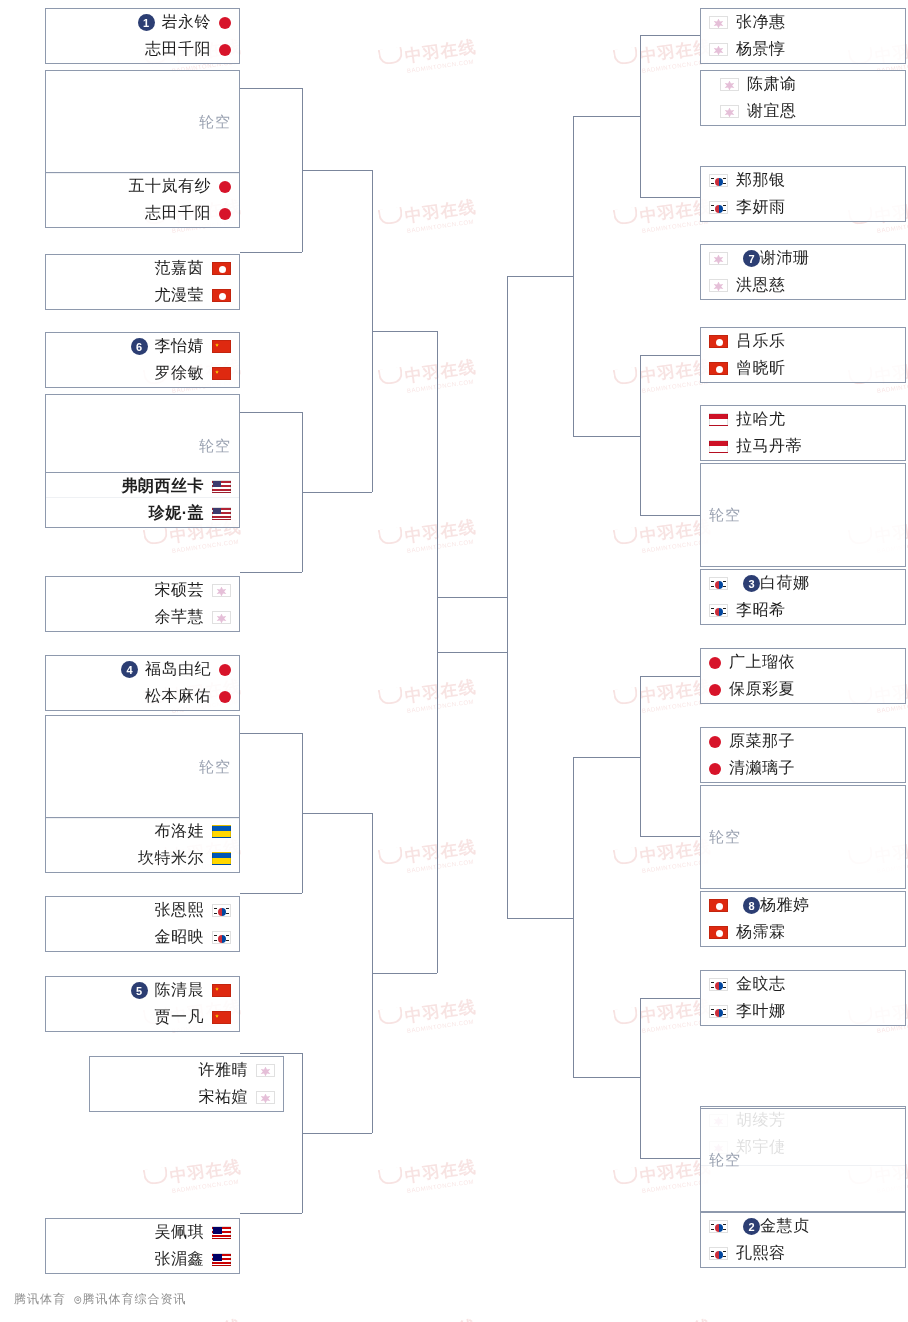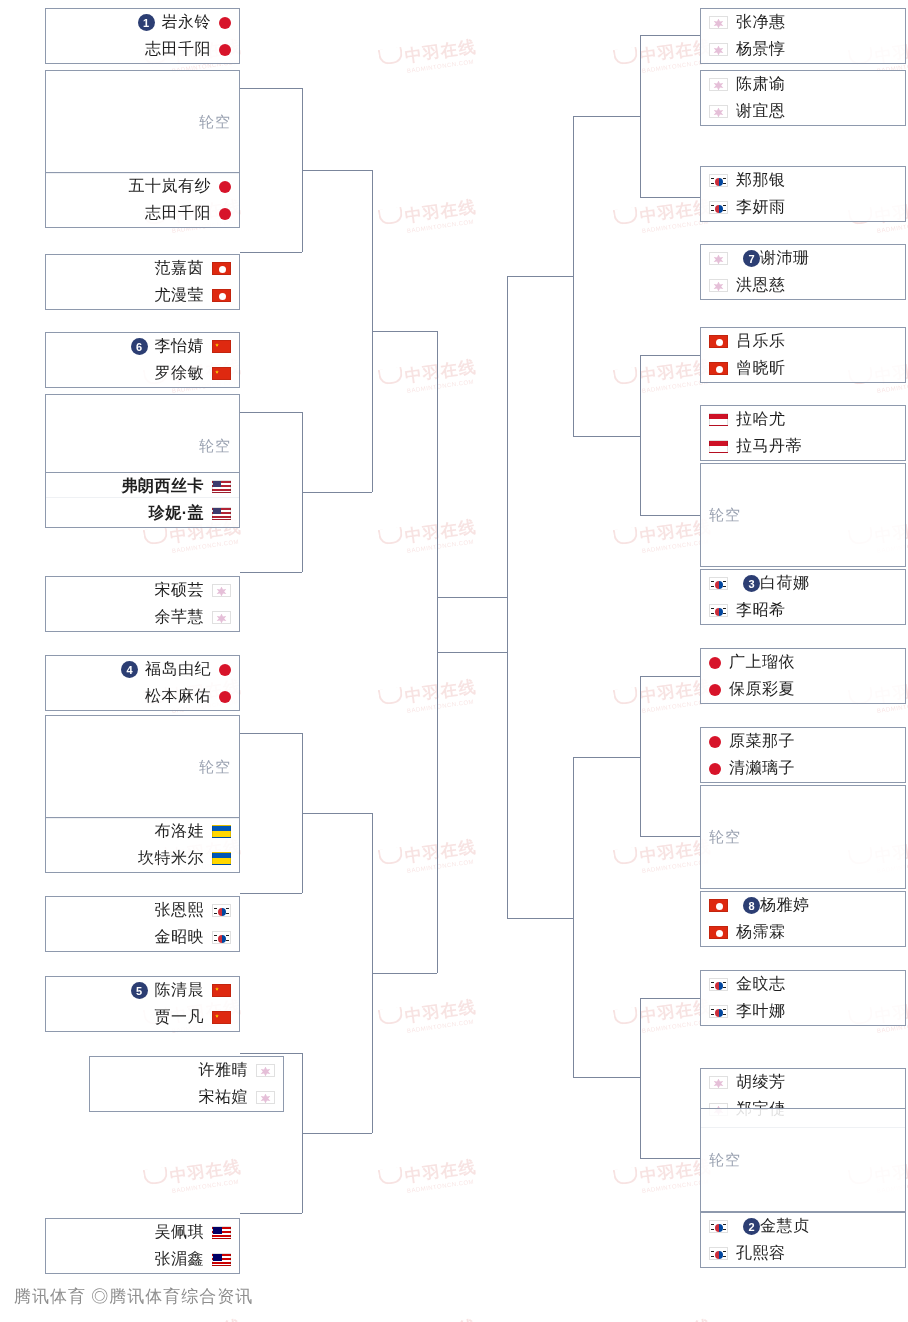--- a/index.html
+++ b/index.html
@@ -81,22 +81,22 @@
     background:#e5bfd8;border-radius:50%;
     clip-path:polygon(50% 0,63% 30%,95% 25%,74% 50%,95% 75%,63% 70%,50% 100%,37% 70%,5% 75%,26% 50%,5% 25%,37% 30%);}
   .f-usa{background:repeating-linear-gradient(#b22234 0 2px,#fff 2px 4px);}
   .f-usa::before{content:"";position:absolute;left:0;top:0;width:8px;height:6px;background:#3c3b6e;}
   .f-mas{background:repeating-linear-gradient(#cc0001 0 2px,#fff 2px 4px);}
   .f-mas::before{content:"";position:absolute;left:0;top:0;width:9px;height:7px;background:#010066;}
   .f-ina{background:linear-gradient(#ce1126 50%,#fff 50%);}
   .f-ukr{background:linear-gradient(#0057b7 50%,#ffd700 50%);}
   .credit{
     position:absolute;left:14px;bottom:14px;z-index:4;
-    font-size:17px;color:#8e8e8e;letter-spacing:1px;
-    font-family:Liberation Serif, serif;
+    font-size:12px;color:#8e8e8e;letter-spacing:1px;
+    font-family:Liberation Mono, monospace;
   }
 </style>
 </head>
 <body>
 
 <div class="wm-layer" id="wm-layer">
     <div class="wm" style="left:170px;top:40px;">
       <div class="wm-cup"></div>
       <div class="wm-txt">中羽在线</div>
       <div class="wm-sub">BADMINTONCN.COM</div>
@@ -409,21 +409,21 @@
   <div class="match left" style="left:45px;top:1218px;width:195px;height:56px;" id="L16">
       <div class="row">
         <span class="name">吴佩琪</span>
         <span class="flag f-mas"></span>
       </div>
       <div class="row">
         <span class="name">张湄鑫</span>
         <span class="flag f-mas"></span>
       </div>
     </div>
-  <div class="match right" style="left:700px;top:70px;width:206px;height:56px;" id="R2">
+  <div class="match right" style="left:700px;top:70px;width:206px;height:56px;padding-left:11px;" id="R2">
       <div class="row">
         <span class="flag f-tpe"></span>
         <span class="name">陈肃谕</span>
       </div>
       <div class="row">
         <span class="flag f-tpe"></span>
         <span class="name">谢宜恩</span>
       </div>
     </div>
   <div class="match right" style="left:700px;top:166px;width:206px;height:56px;" id="R3">
@@ -518,21 +518,21 @@
   <div class="match right" style="left:700px;top:970px;width:206px;height:56px;" id="R13">
       <div class="row">
         <span class="flag f-kor"></span>
         <span class="name">金旼志</span>
       </div>
       <div class="row">
         <span class="flag f-kor"></span>
         <span class="name">李叶娜</span>
       </div>
     </div>
-  <div class="match right" style="left:700px;top:1068px;width:206px;height:60px;" id="R14">
+  <div class="match right" style="left:700px;top:1106px;width:206px;height:60px;" id="R14">
       <div class="row">
         <span class="flag f-tpe"></span>
         <span class="name">胡绫芳</span>
       </div>
       <div class="row">
         <span class="flag f-tpe"></span>
         <span class="name">郑宇倢</span>
       </div>
     </div>
   <div class="match right" style="left:700px;top:1108px;width:206px;height:104px;" id="R15">

